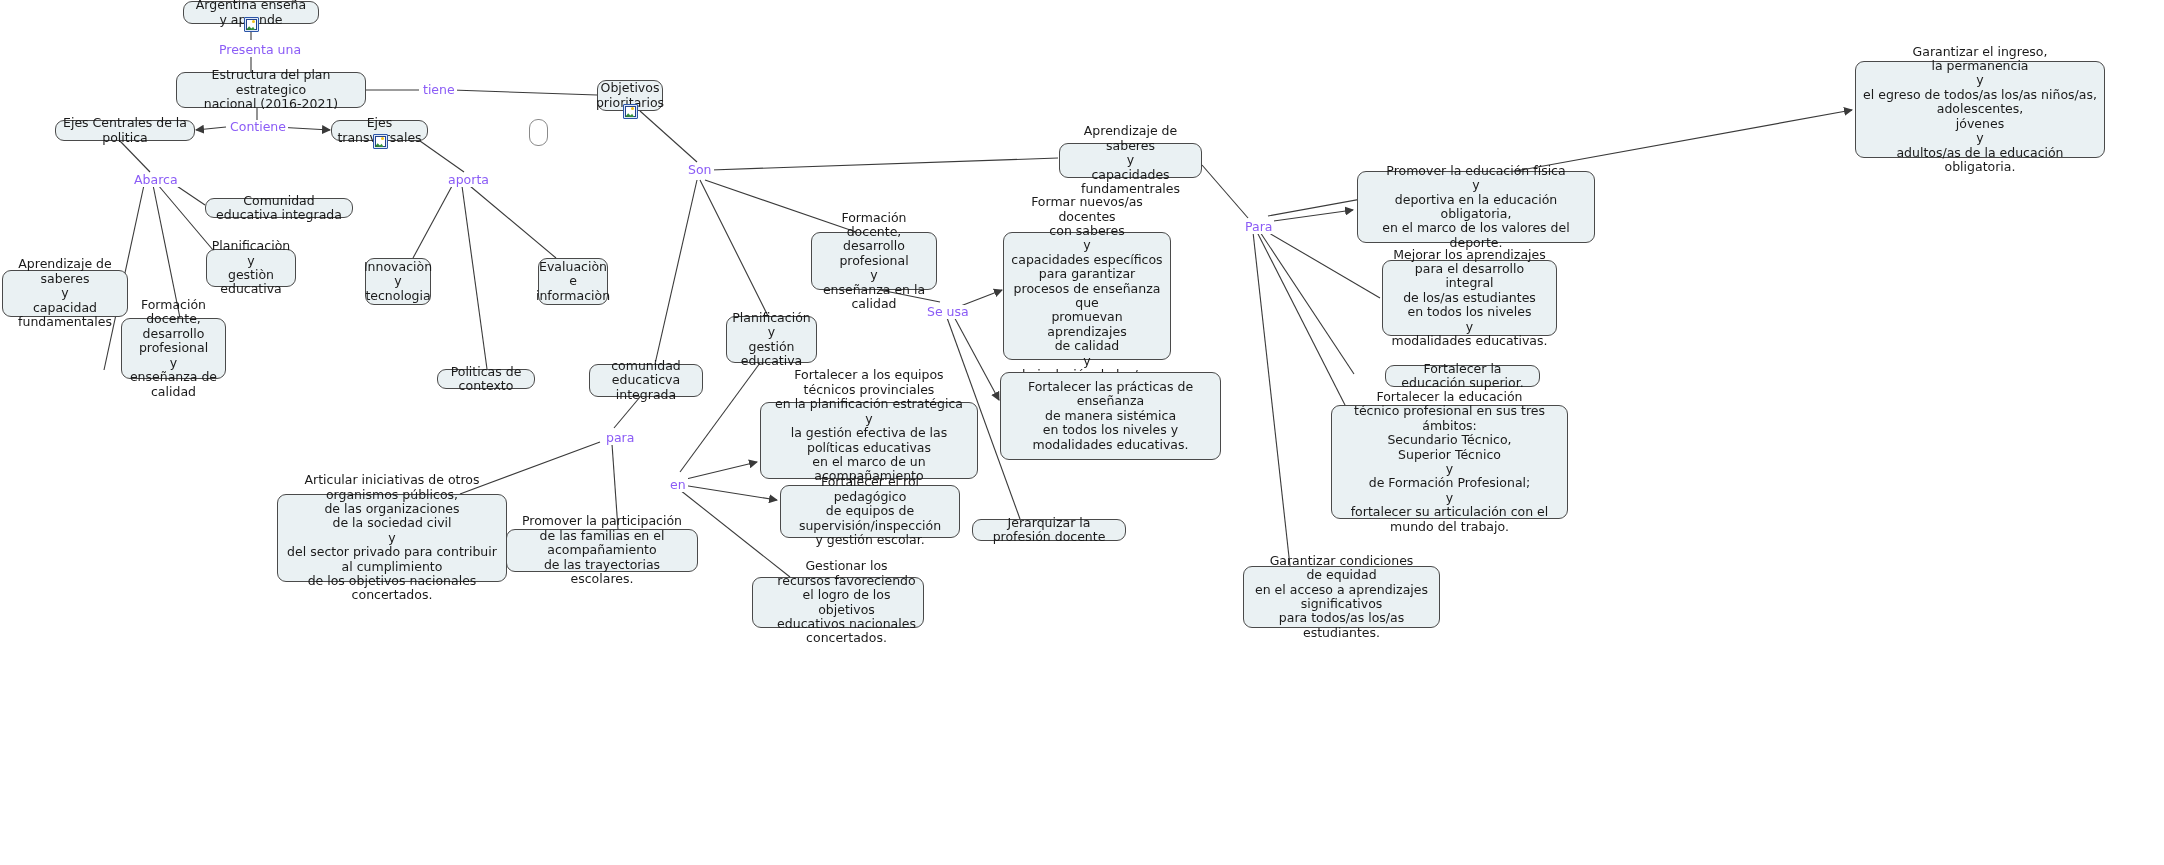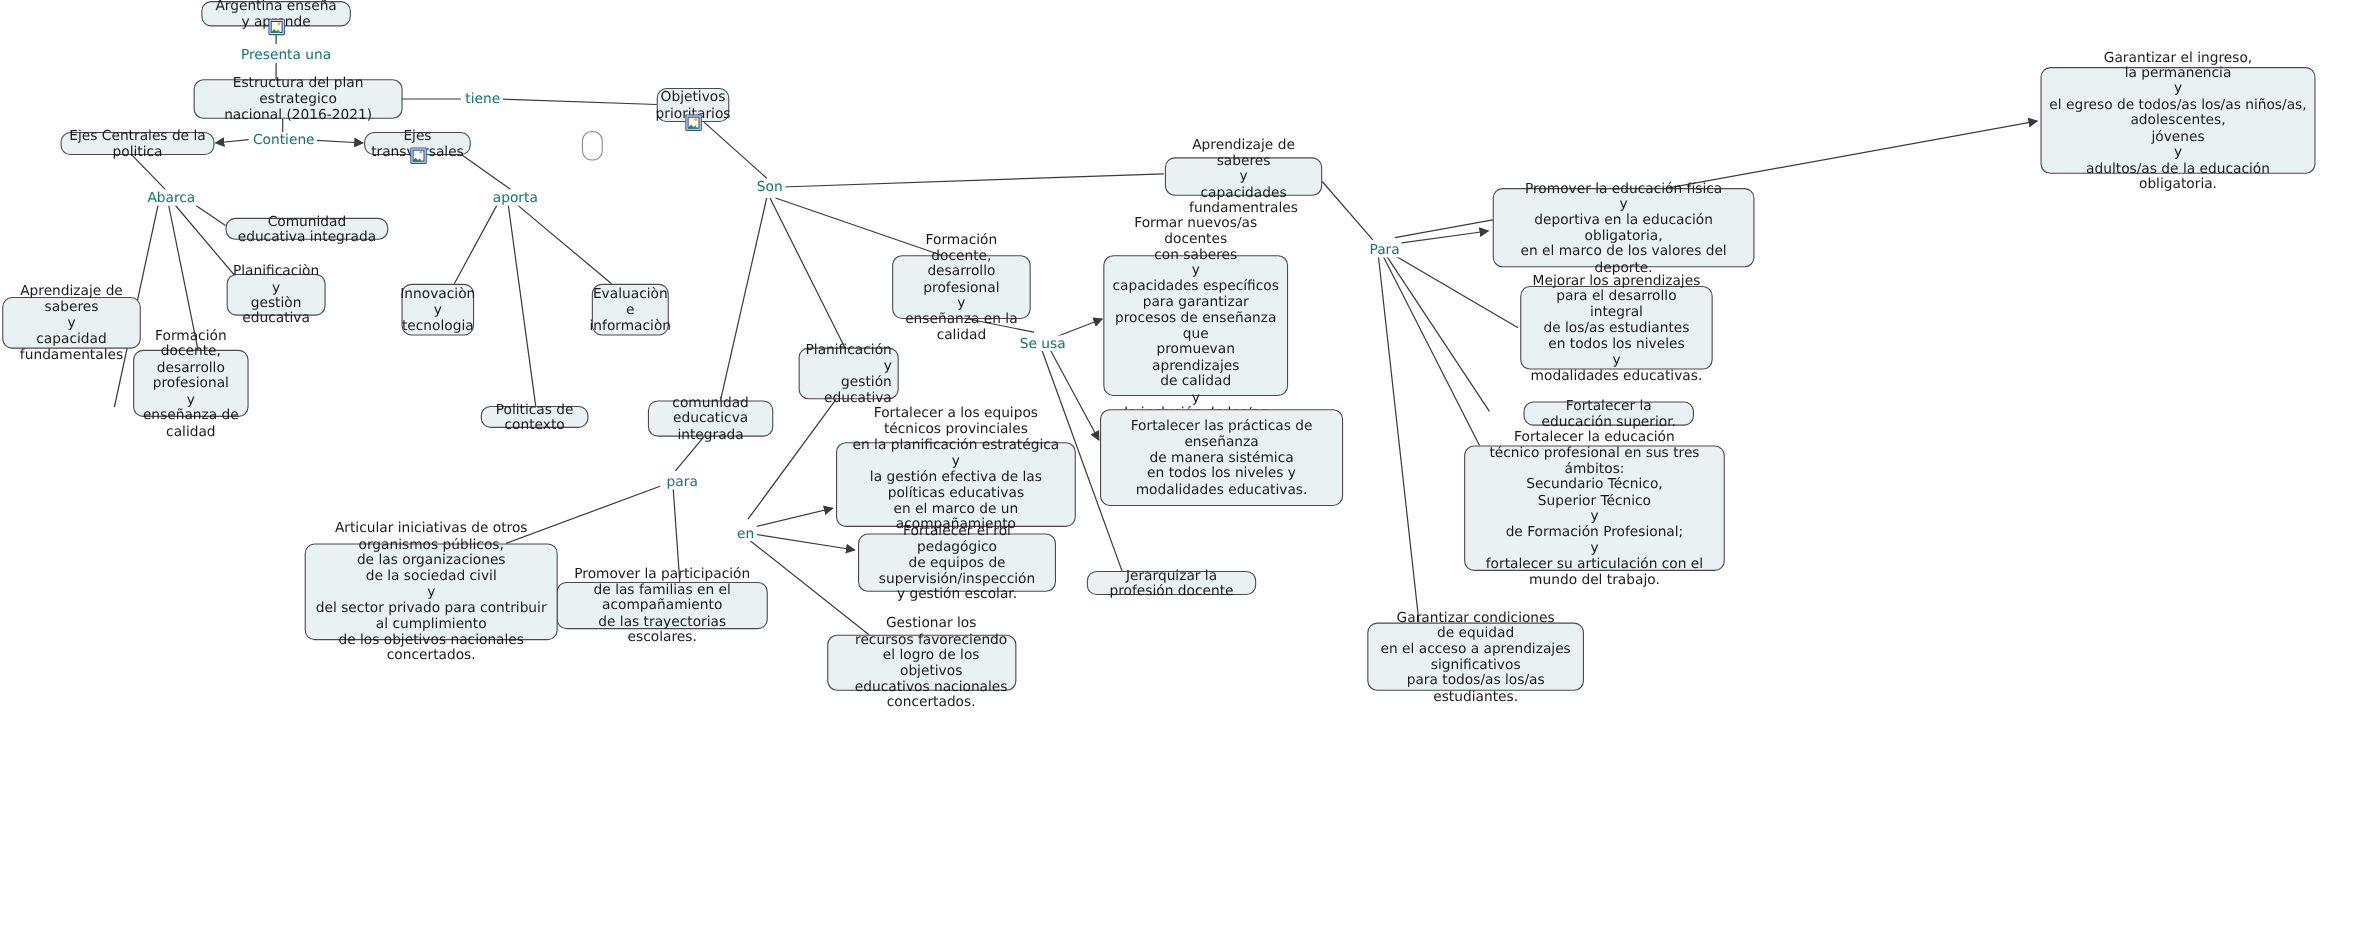--- a/index.html
+++ b/index.html
@@ -36,21 +36,21 @@
     display: flex;
     align-items: center;
     justify-content: center;
     padding: 4px 7px;
     white-space: pre-line;
     z-index: 3;
   }
   .linklabel {
     position: absolute;
     background: #ffffff;
-    color: #0f766e;
+    color: #8b5cf6;
     font-size: 12.5px;
     line-height: 14px;
     white-space: nowrap;
     padding: 0 2px;
     z-index: 4;
     text-align: center;
   }
   .resicon {
     position: absolute;
     width: 15px;
@@ -189,39 +189,39 @@
 e
 informaciòn</span></div>
       <div class="node" style="left: 437px; top: 369px; width: 98px; height: 20px;"><span>Politicas de contexto</span></div>
       <div class="node" style="left: 1059px; top: 143px; width: 143px; height: 35px;"><span>Aprendizaje de saberes
 y
 capacidades fundamentrales</span></div>
       <div class="node" style="left: 811px; top: 232px; width: 126px; height: 58px;"><span>Formación docente,
 desarrollo profesional
 y
 enseñanza en la calidad</span></div>
-      <div class="node" style="left: 726px; top: 316px; width: 91px; height: 47px; text-align: right;"><span>Planificación
+      <div class="node" style="left: 726px; top: 316px; width: 91px; height: 47px;"><span>Planificación
 y
 gestión educativa</span></div>
       <div class="node" style="left: 589px; top: 364px; width: 114px; height: 33px;"><span>comunidad educaticva
 integrada</span></div>
       <div class="node" style="left: 1003px; top: 232px; width: 168px; height: 128px;"><span>Formar nuevos/as docentes
 con saberes
 y
 capacidades específicos
 para garantizar
 procesos de enseñanza que
 promuevan aprendizajes
 de calidad
 y
 la inclusión de los/as estudiantes.</span></div>
       <div class="node" style="left: 1000px; top: 372px; width: 221px; height: 88px;"><span>Fortalecer las prácticas de enseñanza
 de manera sistémica
 en todos los niveles y modalidades educativas.</span></div>
-      <div class="node" style="left: 972px; top: 519px; width: 154px; height: 22px; margin-left: 16px;"><span>Jerarquizar la profesión docente</span></div>
+      <div class="node" style="left: 972px; top: 519px; width: 154px; height: 22px;"><span>Jerarquizar la profesión docente</span></div>
       <div class="node" style="left: 760px; top: 402px; width: 218px; height: 77px;"><span>Fortalecer a los equipos técnicos provinciales
 en la planificación estratégica
 y
 la gestión efectiva de las políticas educativas
 en el marco de un acompañamiento
 continuo por parte de los equipos nacionales</span></div>
       <div class="node" style="left: 780px; top: 485px; width: 180px; height: 53px;"><span>Fortalecer el rol pedagógico
 de equipos de supervisión/inspección
 y gestión escolar.</span></div>
       <div class="node" style="left: 752px; top: 577px; width: 172px; height: 51px; padding-left: 24px;"><span>Gestionar los recursos favoreciendo

